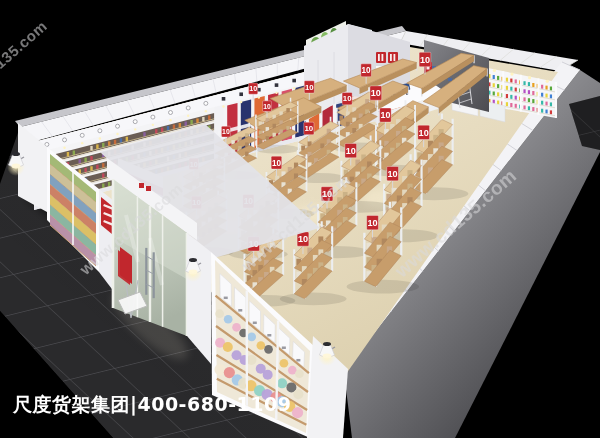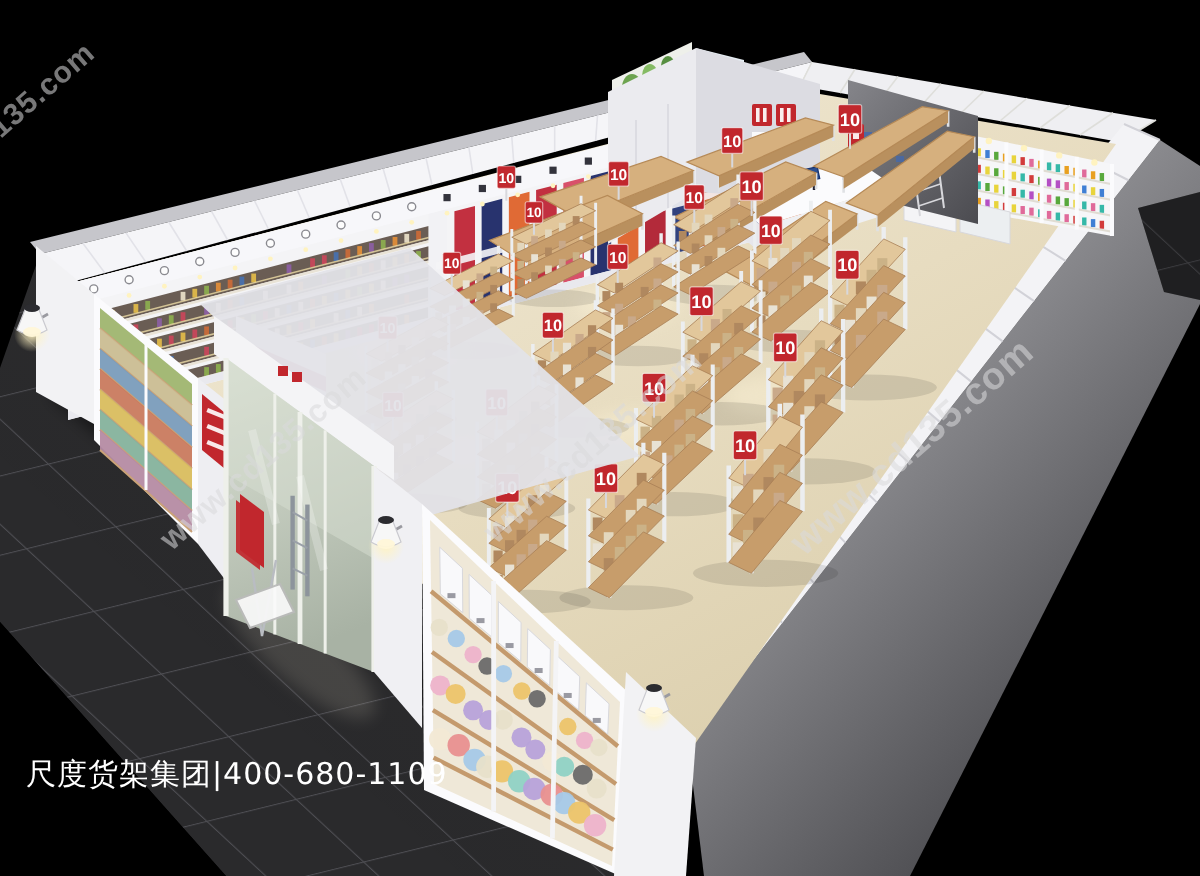--- a/index.html
+++ b/index.html
@@ -1,19 +1,19 @@
 <!DOCTYPE html>
 <html><head>
 <meta charset="utf-8">
 <style>
   html,body{margin:0;padding:0;background:#000;}
   .stage{position:relative;width:600px;height:438px;overflow:hidden;background:#000;
          font-family:"Liberation Sans",sans-serif;}
   .stage svg{position:absolute;left:0;top:0;}
-  .caption{position:absolute;left:13px;top:378px;font-size:15px;font-weight:normal;
+  .caption{position:absolute;left:13px;top:392px;font-size:19px;font-weight:bold;
            color:#fff;letter-spacing:.5px;white-space:nowrap;
            font-family:"DejaVu Sans","Liberation Sans",sans-serif;}
   svg text{font-family:"Liberation Sans","DejaVu Sans",sans-serif;}
 </style>
 </head>
 <body>
 
 <div class="stage">
   <svg id="scene" width="600" height="438" viewBox="0 0 600 438">
     <defs>

